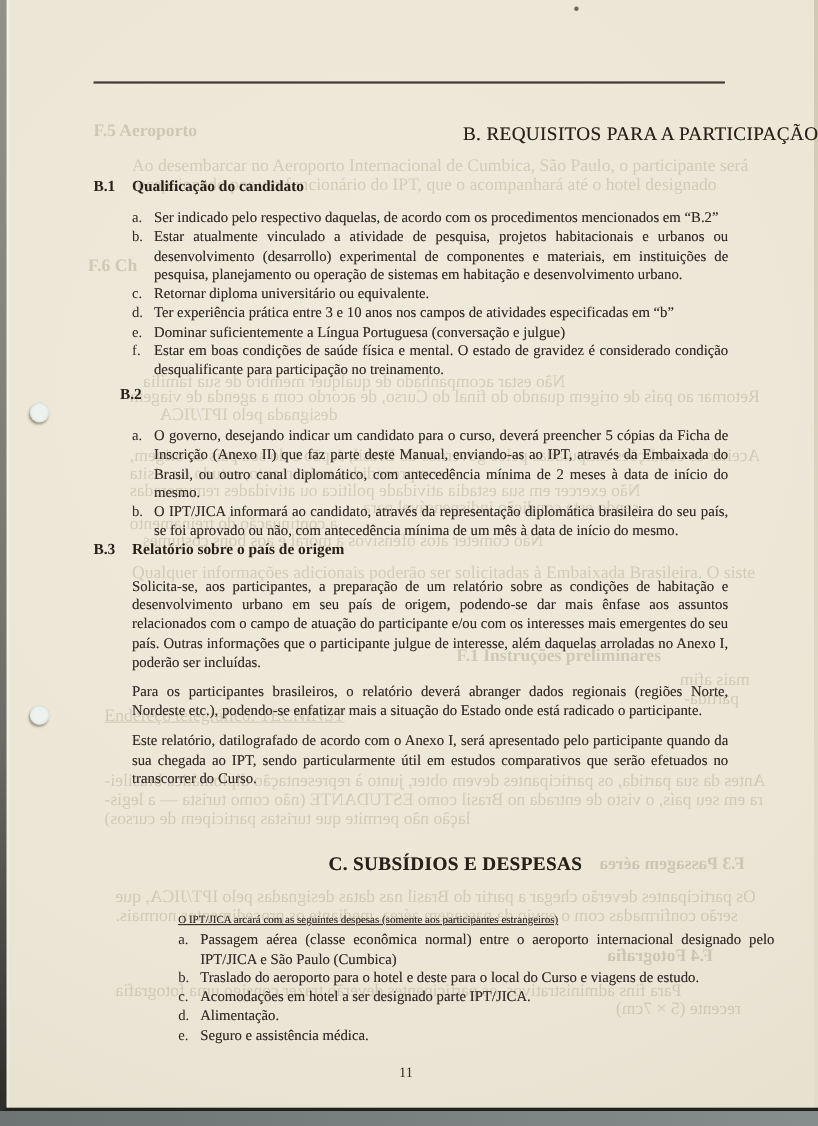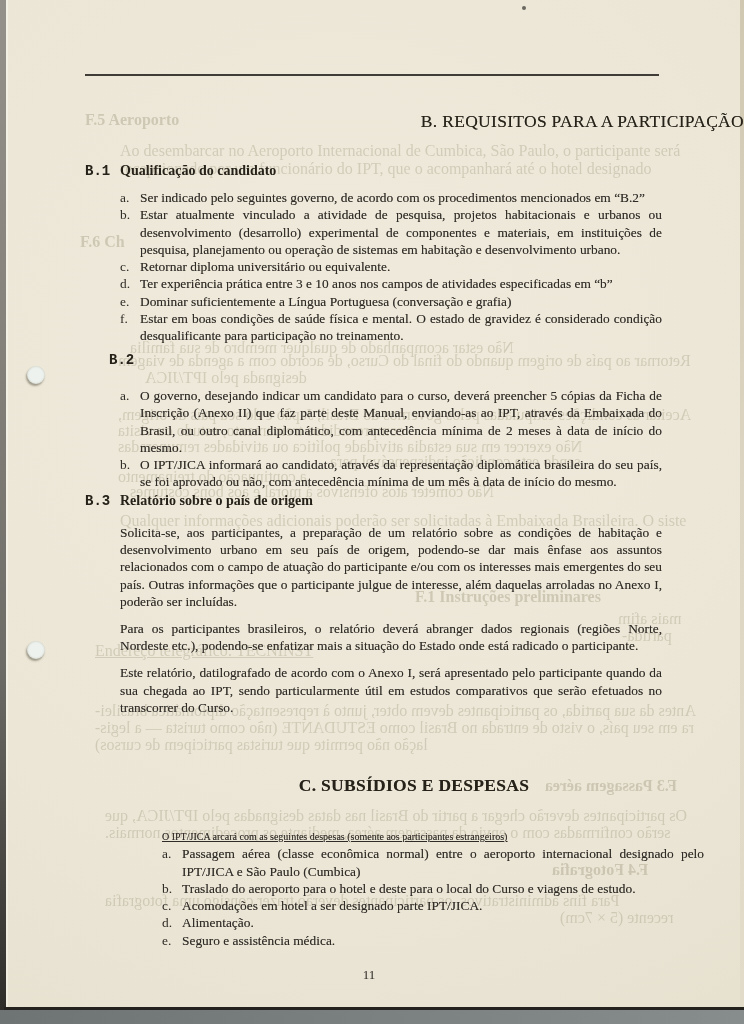--- a/index.html
+++ b/index.html
@@ -39,21 +39,21 @@
   
   .content-layer{position:absolute;inset:0;z-index:2;}
   .top-rule{position:absolute;left:85px;top:74px;width:574px;height:2px;background:#403d38;}
   .main-title{position:absolute;left:0;right:0;top:111px;text-align:right;
     font-weight:normal;font-size:17.5px;letter-spacing:0.3px;color:#262219;
     text-shadow:0 0 0.5px rgba(38,34,25,0.5);}
   .sec{position:absolute;left:85px;width:577px;}
   .sec-b1{top:162px;} .sec-b2{top:351px;} .sec-b3{top:492px;}
   .sec-head{display:flex;font-weight:bold;font-size:14px;line-height:18px;color:#262219;}
   .sec-b1 .sec-head{margin-bottom:9px;} .sec-b2 .sec-head{margin-bottom:18px;margin-left:24px;} .sec-b3 .sec-head{margin-bottom:14px;}
-  .sec-num{width:35px;flex-shrink:0;font-family:Liberation Mono, monospace;}
+  .sec-num{width:35px;flex-shrink:0;}
   .items{margin-left:35px;}
   .item{display:flex;font-size:13.4px;line-height:17.3px;}
   .marker{width:20px;flex-shrink:0;}
   .itext{flex:1;text-align:justify;text-shadow:0 0 0.4px rgba(47,43,38,0.45);}
   .para{margin:0 0 10px 35px;width:542px;font-size:13.4px;line-height:17.2px;
     text-align:justify;text-shadow:0 0 0.4px rgba(47,43,38,0.45);}
   .sec-c{position:absolute;left:0;top:775px;width:744px;padding-left:42px;}
   .c-title{text-align:center;font-weight:bold;font-size:17.5px;letter-spacing:0.3px;
     color:#262219;text-shadow:0 0 0.5px rgba(38,34,25,0.5);}
   .c-body{margin:32px 82px 0 120px;}
@@ -102,37 +102,37 @@
     <div class="main-title">B. REQUISITOS PARA A PARTICIPAÇÃO</div>
 
     <section class="sec sec-b1">
       <div class="sec-head">
         <span class="sec-num">B.1</span>
         <span class="sec-title">Qualificação do candidato</span>
       </div>
       <div class="items">
         <div class="item">
           <span class="marker">a.</span>
-          <span class="itext">Ser indicado pelo seguintes governo, de acordo com os procedimentos mencionados em “B.2”</span>
+          <span class="itext">Ser indicado pelo respectivo daquelas, de acordo com os procedimentos mencionados em “B.2”</span>
         </div>
         <div class="item">
           <span class="marker">b.</span>
           <span class="itext">Estar atualmente vinculado a atividade de pesquisa, projetos habitacionais e urbanos ou desenvolvimento (desarrollo) experimental de componentes e materiais, em instituições de pesquisa, planejamento ou operação de sistemas em habitação e desenvolvimento urbano.</span>
         </div>
         <div class="item">
           <span class="marker">c.</span>
           <span class="itext">Retornar diploma universitário ou equivalente.</span>
         </div>
         <div class="item">
           <span class="marker">d.</span>
           <span class="itext">Ter experiência prática entre 3 e 10 anos nos campos de atividades especificadas em “b”</span>
         </div>
         <div class="item">
           <span class="marker">e.</span>
-          <span class="itext">Dominar suficientemente a Língua Portuguesa (conversação e grafia)</span>
+          <span class="itext">Dominar suficientemente a Língua Portuguesa (conversação e julgue)</span>
         </div>
         <div class="item">
           <span class="marker">f.</span>
           <span class="itext">Estar em boas condições de saúde física e mental. O estado de gravidez é considerado condição desqualificante para participação no treinamento.</span>
         </div>
       </div>
     </section>
 
     <section class="sec sec-b2">
       <div class="sec-head">

